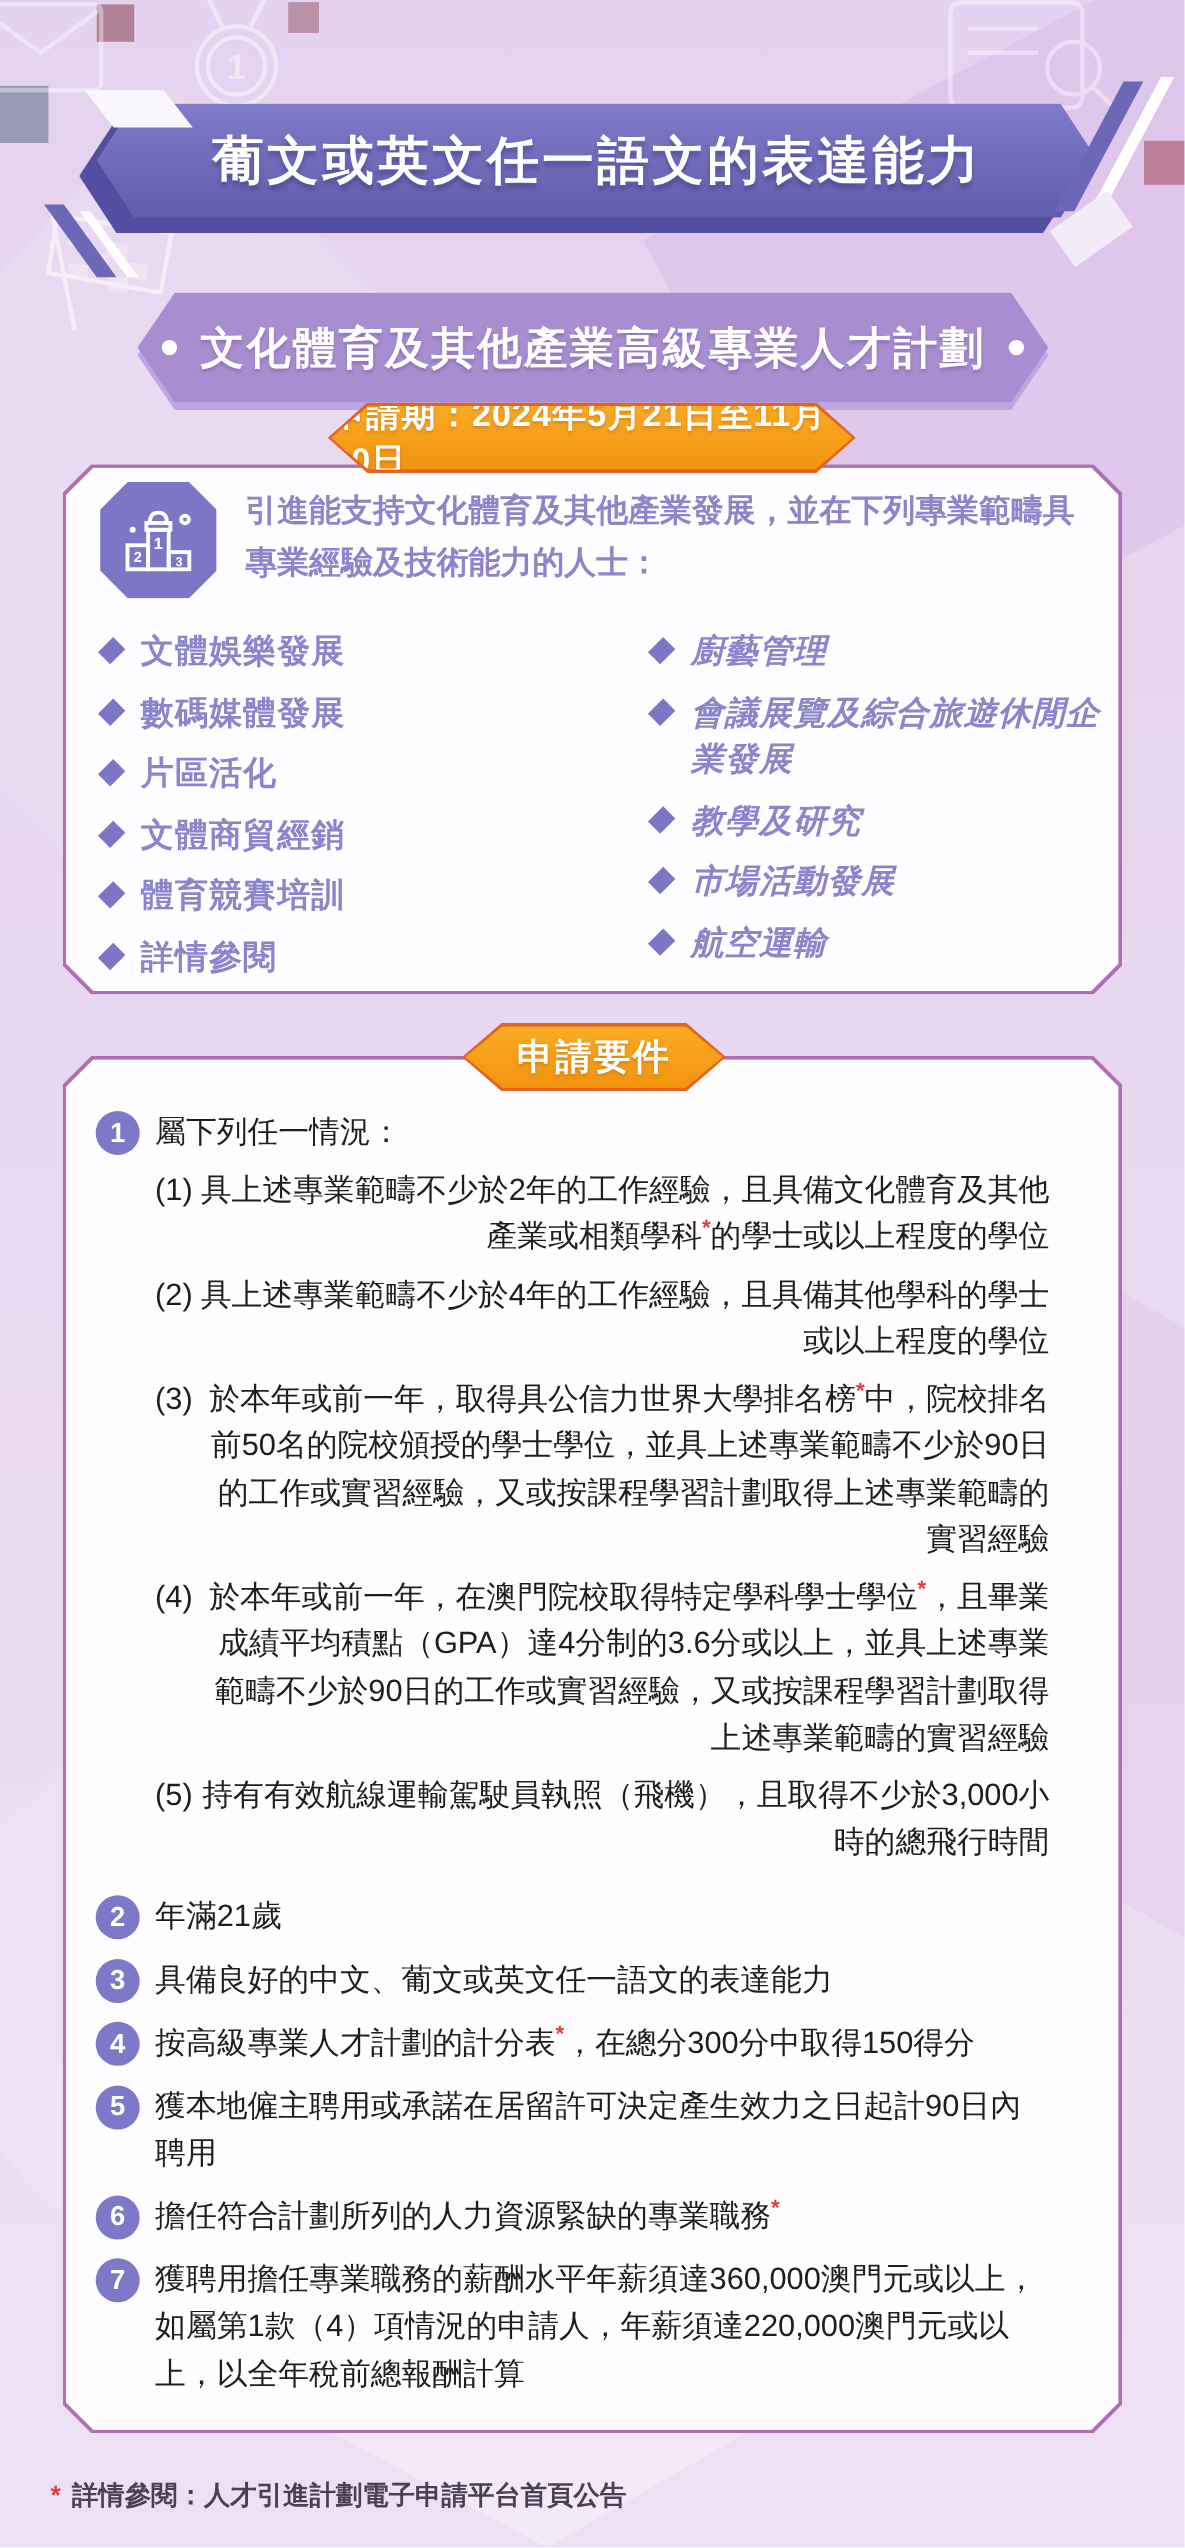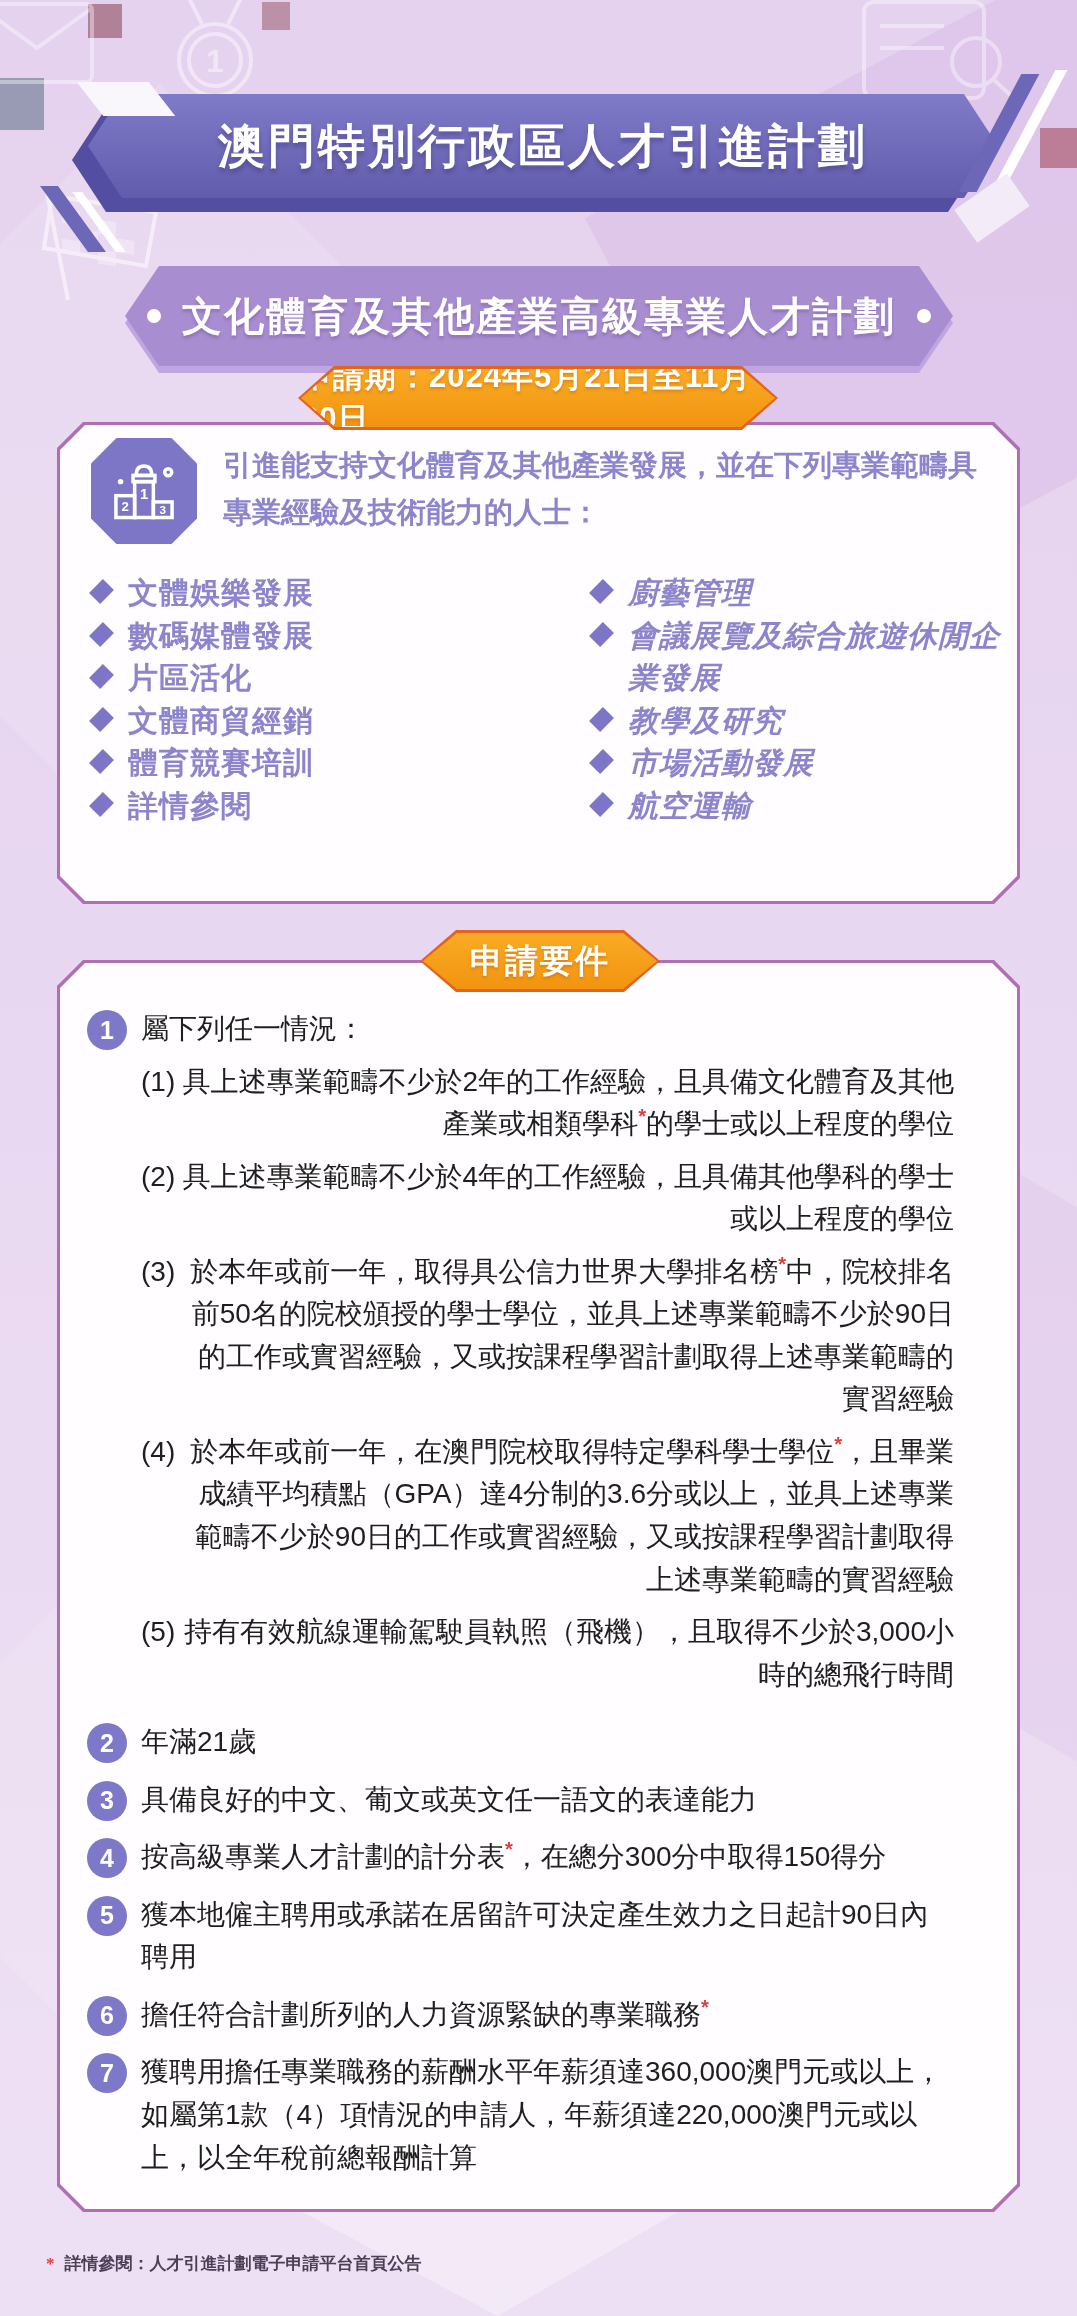--- a/index.html
+++ b/index.html
@@ -92,42 +92,42 @@
   .box1{left:57px;top:422px;width:963px;height:482px;}
   .box2{left:57px;top:960px;width:963px;height:1252px;}
 
   
   .intro-row{position:absolute;left:34px;top:16px;right:26px;display:flex;gap:26px;z-index:6;}
   .podium-wrap{flex:0 0 106px;height:106px;background:var(--diamond-purple);
     clip-path:polygon(24% 0,76% 0,100% 24%,100% 76%,76% 100%,24% 100%,0 76%,0 24%);
     display:flex;align-items:center;justify-content:center;}
   .intro-text{font-size:29px;line-height:1.62;font-weight:700;color:var(--list-purple);padding-top:4px;}
   .fields-row{position:absolute;left:34px;top:150px;right:20px;display:flex;z-index:6;}
-  .fields-col{display:flex;flex-direction:column;}
+  .fields-col{display:flex;flex-direction:column;gap:13px;}
   .fields-col.left{flex:0 0 55%;}
   .fields-col.right{flex:1;font-style:italic;}
   .field-item{display:flex;align-items:flex-start;}
   .diamond{flex:0 0 17px;height:17px;background:var(--diamond-purple);transform:rotate(45deg) scale(.92,1.15);
     margin:11px 18px 0 2px;}
   .field-text{font-size:30px;line-height:1.42;font-weight:600;color:var(--list-purple);letter-spacing:1px;}
 
   
   .req-list{position:absolute;left:30px;top:48px;right:66px;z-index:6;}
   .req-item{display:flex;gap:14px;margin-bottom:15px;}
   .num-badge{flex:0 0 40px;width:40px;height:40px;border-radius:50%;background:var(--number-circle);
     color:#fff;font-size:25px;font-weight:700;display:flex;align-items:center;justify-content:center;margin-top:2px;}
   .req-body{flex:1;font-size:28px;line-height:1.52;color:var(--body-text);}
   .subitems{margin-top:10px;}
   .subitem{display:flex;margin-bottom:10px;}
   .sub-label{flex:0 0 auto;}
   .sub-text{flex:1;text-align:right;}
   sup.ast{color:var(--asterisk-red);font-size:.72em;line-height:0;vertical-align:super;font-weight:700;}
 
   
-  .footnote{position:absolute;left:46px;top:2252px;z-index:4;font-size:17px;font-weight:600;color:var(--foot-text);font-family:Liberation Serif, serif;}
+  .footnote{position:absolute;left:46px;top:2252px;z-index:4;font-size:24px;font-weight:600;color:var(--foot-text);}
   .foot-ast{color:var(--asterisk-red);margin-right:10px;font-weight:700;}
 
   
   .oicon{position:absolute;z-index:1;opacity:.55;}
 </style>
 </head>
 <body>
 
 <div class="page">
 
@@ -177,21 +177,21 @@
       <circle cx="120" cy="68" r="24"></circle>
       <line x1="138" y1="86" x2="162" y2="108"></line>
     </g>
   </svg>
 
   <div class="banner1">
     <div class="b1-shadow"></div>
     <div class="b1-slash-left"></div>
     <div class="b1-slash-left2"></div>
     <div class="b1-main">
-      <span class="b1-text">澳門特別行政區人才引進計劃</span>
+      <span class="b1-text">葡文或英文任一語文的表達能力</span>
     </div>
     <div class="b1-wedge-left"></div>
     <div class="b1-slash-right"></div>
     <div class="b1-slash-right2"></div>
     <div class="b1-wedge-rb"></div>
   </div>
 
   <div class="banner2">
     <div class="b2-shadow"></div>
     <div class="b2-main">

